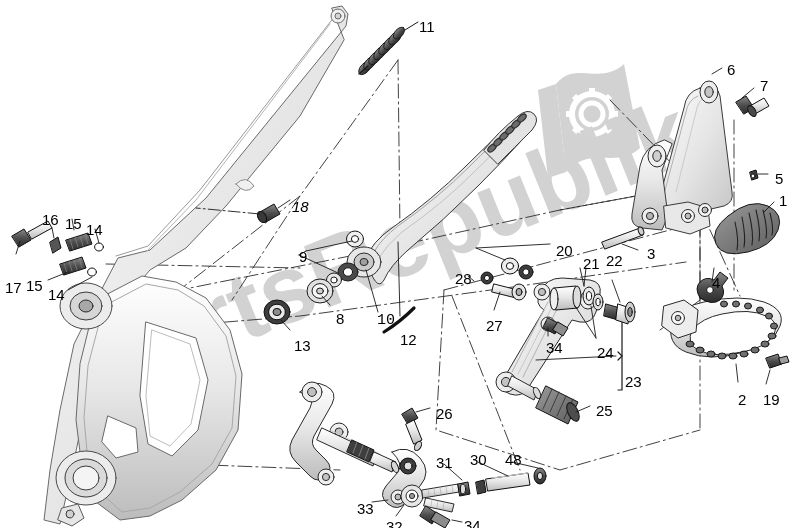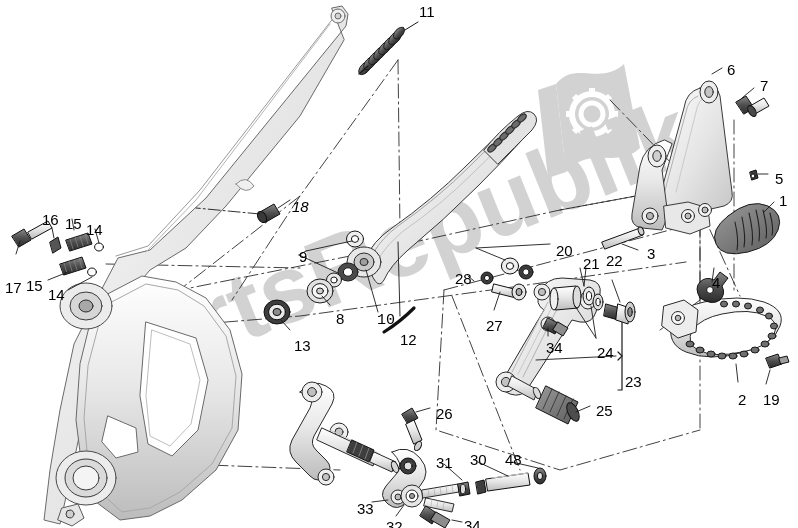--- a/index.html
+++ b/index.html
@@ -452,21 +452,21 @@
       <div class="lbl" style="left: 779px; top: 193px;">1</div>
       <div class="lbl" style="left: 738px; top: 392px;">2</div>
       <div class="lbl" style="left: 647px; top: 246px;">3</div>
       <div class="lbl" style="left: 712px; top: 275px;">4</div>
       <div class="lbl" style="left: 775px; top: 171px;">5</div>
       <div class="lbl" style="left: 727px; top: 62px;">6</div>
       <div class="lbl" style="left: 760px; top: 78px;">7</div>
       <div class="lbl" style="left: 336px; top: 311px;">8</div>
       <div class="lbl" style="left: 299px; top: 249px;">9</div>
       <div class="lbl" style="left: 377px; top: 313px; font-family: Liberation Mono, monospace;">10</div>
-      <div class="lbl" style="left: 419px; top: 4px;">11</div>
+      <div class="lbl" style="left: 419px; top: 19px;">11</div>
       <div class="lbl" style="left: 400px; top: 332px;">12</div>
       <div class="lbl" style="left: 294px; top: 338px;">13</div>
       <div class="lbl" style="left: 86px; top: 222px;">14</div>
       <div class="lbl" style="left: 48px; top: 287px;">14</div>
       <div class="lbl" style="left: 65px; top: 216px;">15</div>
       <div class="lbl" style="left: 26px; top: 278px;">15</div>
       <div class="lbl" style="left: 42px; top: 212px;">16</div>
       <div class="lbl" style="left: 5px; top: 280px;">17</div>
       <div class="lbl" style="left: 292px; top: 199px; font-style: italic;">18</div>
       <div class="lbl" style="left: 763px; top: 392px;">19</div>

